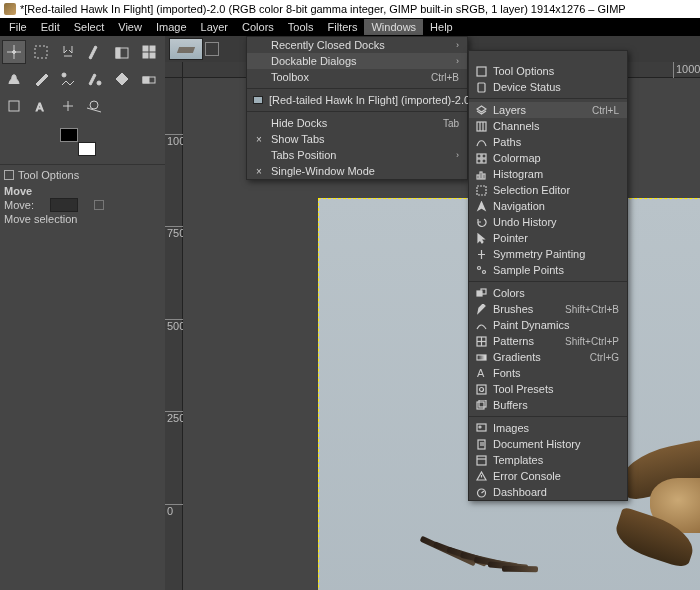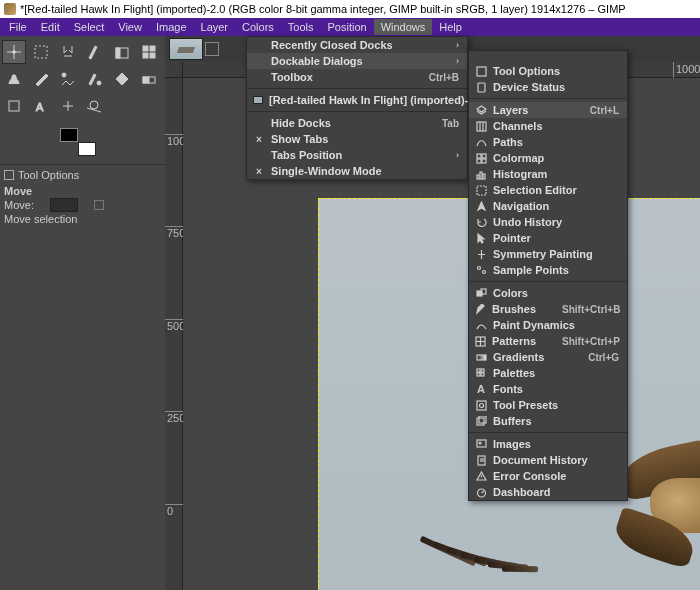--- a/index.html
+++ b/index.html
@@ -1,19 +1,19 @@
 <!DOCTYPE html>
 <html><head>
 <meta charset="utf-8">
 <style>
 * { margin: 0; padding: 0; box-sizing: border-box; font-family: "Segoe UI", Tahoma, sans-serif; font-size: 11px; user-select: none; }
 body { width: 700px; height: 590px; background: #454545; color: #ddd; overflow: hidden; position: relative; }
 .titlebar { height: 18px; background: #fff; color: #000; display: flex; align-items: center; padding-left: 4px; font-size: 11px; }
 .titlebar .logo { width: 12px; height: 12px; background: linear-gradient(135deg,#8a6d3b,#c9a063); margin-right: 4px; border-radius: 2px; }
-.menubar { height: 18px; background: #4c1d95; display: flex; align-items: center; padding-left: 2px; }
+.menubar { height: 18px; background: #000000; display: flex; align-items: center; padding-left: 2px; }
 .menubar span { padding: 2px 7px; color: #ddd; cursor: default; }
 .menubar span.active { background: #5a5a5a; text-align: center; }
 .workspace { position: absolute; top: 36px; left: 0; right: 0; bottom: 0; background: #454545; }
 .left-panel { position: absolute; left: 0; top: 0; width: 165px; height: 100%; background: #454545; }
 .toolbox { padding: 4px 2px; display: grid; grid-template-columns: repeat(6, 24px); gap: 3px 3px; }
 .tool { width: 24px; height: 24px; display: flex; align-items: center; justify-content: center; color: #ccc; }
 .tool.sel { background: #5f5f5f; border: 1px solid #2b2b2b; }
 .tool svg { width: 16px; height: 16px; stroke: #ccc; fill: #ccc; }
 .swatches { margin: 6px 0 0 60px; position: relative; width: 36px; height: 28px; }
 .swatch-b { position: absolute; right: 0; bottom: 0; width: 18px; height: 14px; background: #fff; border: 1px solid #222; }
@@ -38,21 +38,21 @@
 .viewport { position: absolute; left: 18px; top: 42px; right: 0; bottom: 0; background: #454545; overflow: hidden; }
 .img { position: absolute; left: 135px; top: 120px; width: 560px; height: 500px; background: linear-gradient(#b9c3c9,#aeb9c0); }
 .marq { position: absolute; left: 135px; top: 120px; width: 560px; height: 500px; border: 1px dashed #ffea00; }
 .wing { position: absolute; left: 235px; top: 470px; width: 110px; height: 55px; }
 .feather { position: absolute; background: linear-gradient(90deg,#2a1f17,#5b4a38); border-radius: 2px; }
 .hawk { position: absolute; right: -20px; top: 370px; width: 120px; height: 130px; }
 .hawk .body { position:absolute; right:0; top:30px; width:70px; height:55px; background: radial-gradient(ellipse at 40% 40%, #caa874, #8a6436); border-radius: 40% 20% 30% 50%; }
 .hawk .w1 { position:absolute; right:10px; top:0; width:90px; height:45px; background: linear-gradient(180deg,#7a5a34,#4a361e); border-radius: 60% 10% 50% 20%; transform: rotate(-12deg);}
 .hawk .w2 { position:absolute; right:25px; top:70px; width:80px; height:40px; background: linear-gradient(180deg,#6a4c2a,#3a2a16); border-radius: 10% 60% 20% 50%; transform: rotate(18deg);}
 .menu { position: absolute; background: #414141; border: 1px solid #2a2a2a; box-shadow: 2px 2px 6px rgba(0,0,0,.5); color: #ddd; }
-.menu .row { display: flex; align-items: center; height: 16px; padding: 0 8px 0 6px; gap: 6px; cursor: default; position: relative; font-weight: bold; }
+.menu .row { display: flex; align-items: center; height: 16px; padding: 0 8px 0 6px; gap: 6px; cursor: default; position: relative; }
 .menu .row.hl { background: #4e4e4e; }
 .menu .row .ck { width: 12px; text-align: center; font-size: 10px; color: #ccc; }
 .menu .row .lab { flex: 1; white-space: nowrap; }
 .menu .row .acc { color: #bbb; font-size: 10px; padding-left: 20px; }
 .menu .row .arr { color: #bbb; font-size: 9px; }
 .menu .sep { height: 1px; background: #2e2e2e; margin: 3px 0; }
 .menu .ico { width: 12px; height: 12px; display:flex; align-items:center; justify-content:center; }
 .menu .ico svg { width:11px; height:11px; stroke:#ccc; fill:none; stroke-width:1.2; }
 #menu1 { left: 246px; top: 36px; width: 222px; }
 #menu2 { left: 468px; top: 50px; width: 160px; }
@@ -67,21 +67,21 @@
 
 <div class="menubar" id="menubar">
     <span>File</span>
     <span>Edit</span>
     <span>Select</span>
     <span>View</span>
     <span>Image</span>
     <span>Layer</span>
     <span>Colors</span>
     <span>Tools</span>
-    <span>Position</span>
+    <span>Filters</span>
     <span class="active">Windows</span>
     <span>Help</span>
   </div>
 
 <div class="workspace">
 
   <div class="left-panel">
     <div class="toolbox" id="toolbox">
         <div class="tool sel">
           <svg viewBox="0 0 16 16" fill="none" stroke="#ccc" stroke-width="1">
@@ -420,30 +420,20 @@
       <span class="ico">
         <svg viewBox="0 0 11 11">
           <rect x="1" y="3" width="9" height="5" fill="url(#g)"></rect>
         </svg>
       </span>
       <span class="lab">Gradients</span>
       <span class="acc">Ctrl+G</span>
     </div><div class="row">
       <span class="ico">
         <svg viewBox="0 0 11 11">
-          <rect x="1" y="1" width="3" height="3"></rect>
-          <rect x="5" y="1" width="3" height="3"></rect>
-          <rect x="1" y="5" width="3" height="3"></rect>
-          <rect x="5" y="5" width="3" height="3"></rect>
-        </svg>
-      </span>
-      <span class="lab">Palettes</span>
-    </div><div class="row">
-      <span class="ico">
-        <svg viewBox="0 0 11 11">
           <text x="1" y="9" font-size="9" fill="#ccc" stroke="none">A</text>
         </svg>
       </span>
       <span class="lab">Fonts</span>
     </div><div class="row">
       <span class="ico">
         <svg viewBox="0 0 11 11">
           <rect x="1" y="1" width="9" height="9"></rect>
           <circle cx="5.5" cy="5.5" r="2"></circle>
         </svg>
@@ -470,20 +460,28 @@
         <svg viewBox="0 0 11 11">
           <rect x="2" y="1" width="7" height="9"></rect>
           <line x1="4" y1="4" x2="8" y2="4"></line>
           <line x1="4" y1="6" x2="8" y2="6"></line>
         </svg>
       </span>
       <span class="lab">Document History</span>
     </div><div class="row">
       <span class="ico">
         <svg viewBox="0 0 11 11">
+          <rect x="1" y="1" width="9" height="9"></rect>
+          <line x1="1" y1="4" x2="10" y2="4"></line>
+        </svg>
+      </span>
+      <span class="lab">Templates</span>
+    </div><div class="row">
+      <span class="ico">
+        <svg viewBox="0 0 11 11">
           <path d="M5.5 1 L10 9 L1 9 Z"></path>
           <line x1="5.5" y1="4" x2="5.5" y2="6.5"></line>
         </svg>
       </span>
       <span class="lab">Error Console</span>
     </div><div class="row">
       <span class="ico">
         <svg viewBox="0 0 11 11">
           <circle cx="5.5" cy="6" r="4"></circle>
           <line x1="5.5" y1="6" x2="8" y2="4"></line>

